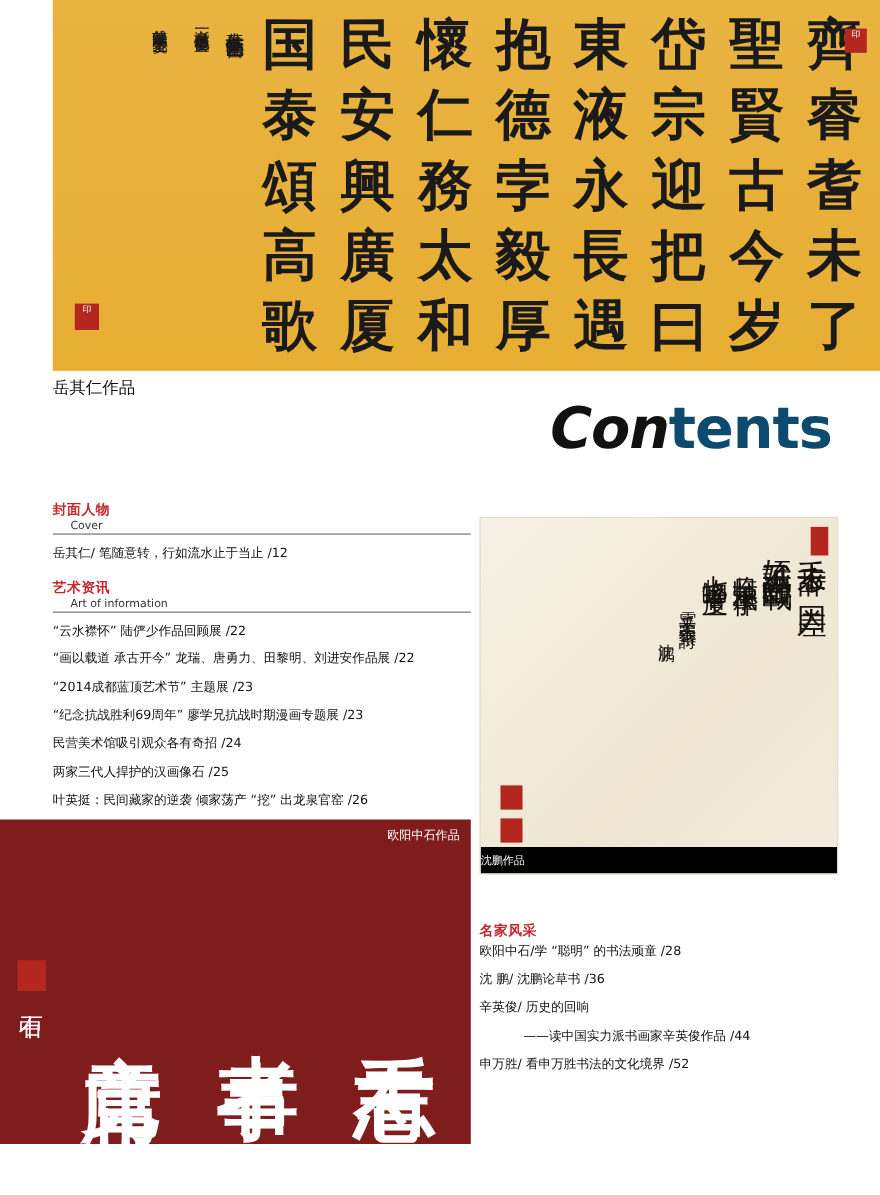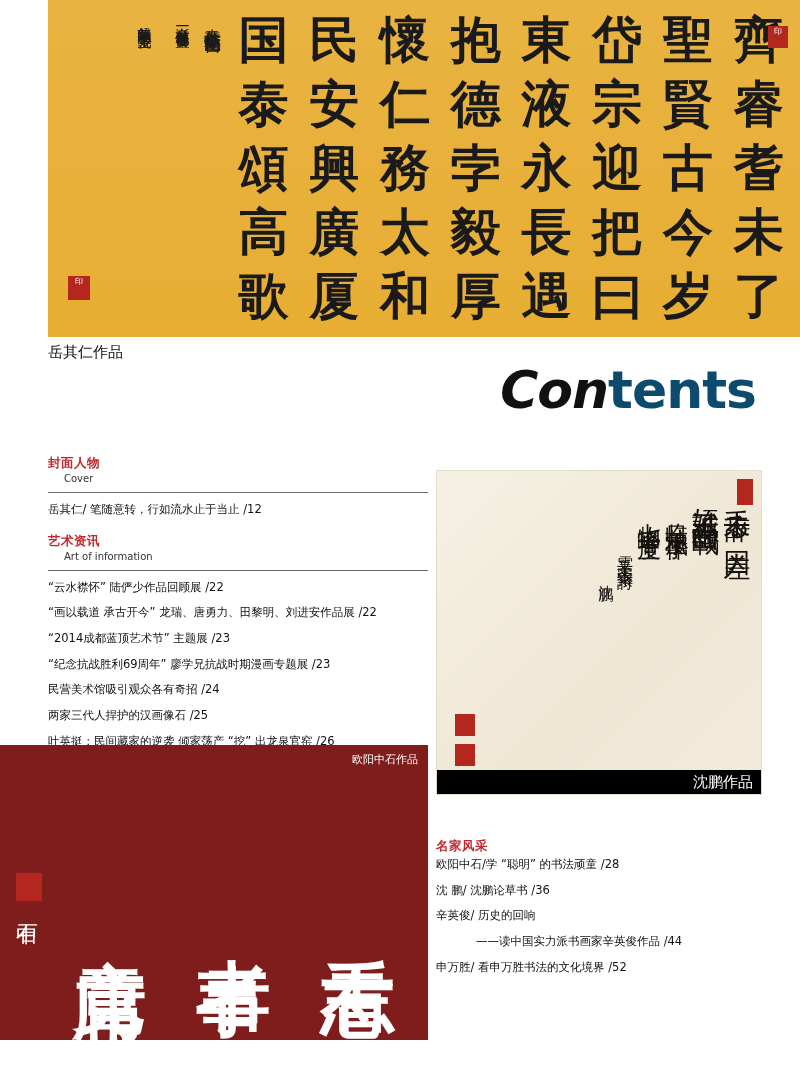--- a/index.html
+++ b/index.html
@@ -103,21 +103,21 @@
   .toc-head {
     color: #c1272d;
     font-size: 12.5px;
     font-weight: bold;
     margin-bottom: 1px;
     letter-spacing: 0.5px;
   }
   .toc-sub-wrap {
     display: flex; align-items: flex-end;
     border-bottom: 1px solid #6a6a6a;
-    padding-bottom: 8px;
+    padding-bottom: 1px;
     margin-bottom: 8px;
   }
   .toc-sub {
     color: #333333;
     font-size: 10px;
     padding-left: 16px;
     font-family: "DejaVu Sans", "Liberation Sans", sans-serif;
   }
   .toc-item {
     font-size: 11.5px;
@@ -166,22 +166,22 @@
   .seal-rt1 { position: absolute; right: 8px; top: 8px; width: 16px; height: 26px; background:#b3271f; }
   .seal-rt2 { position: absolute; left: 18px; bottom: 58px; width: 20px; height: 22px; background:#b3271f; }
   .seal-rt3 { position: absolute; left: 18px; bottom: 28px; width: 20px; height: 22px; background:#b3271f; }
 
   .caption-bar {
     position: absolute;
     bottom: 0; left: 0; right: 0;
     height: 24px;
     background: #000000;
     color: #ffffff;
-    font-size: 15px;
-    display: flex; align-items: center; justify-content: flex-end;
+    font-size: 10px;
+    display: flex; align-items: center; 
     padding-right: 8px;
   }
 
   
   .art-left {
     position: absolute;
     left: 0; top: 745px;
     width: 428px; height: 295px;
     background: #7f1d1d;
     overflow: hidden;

